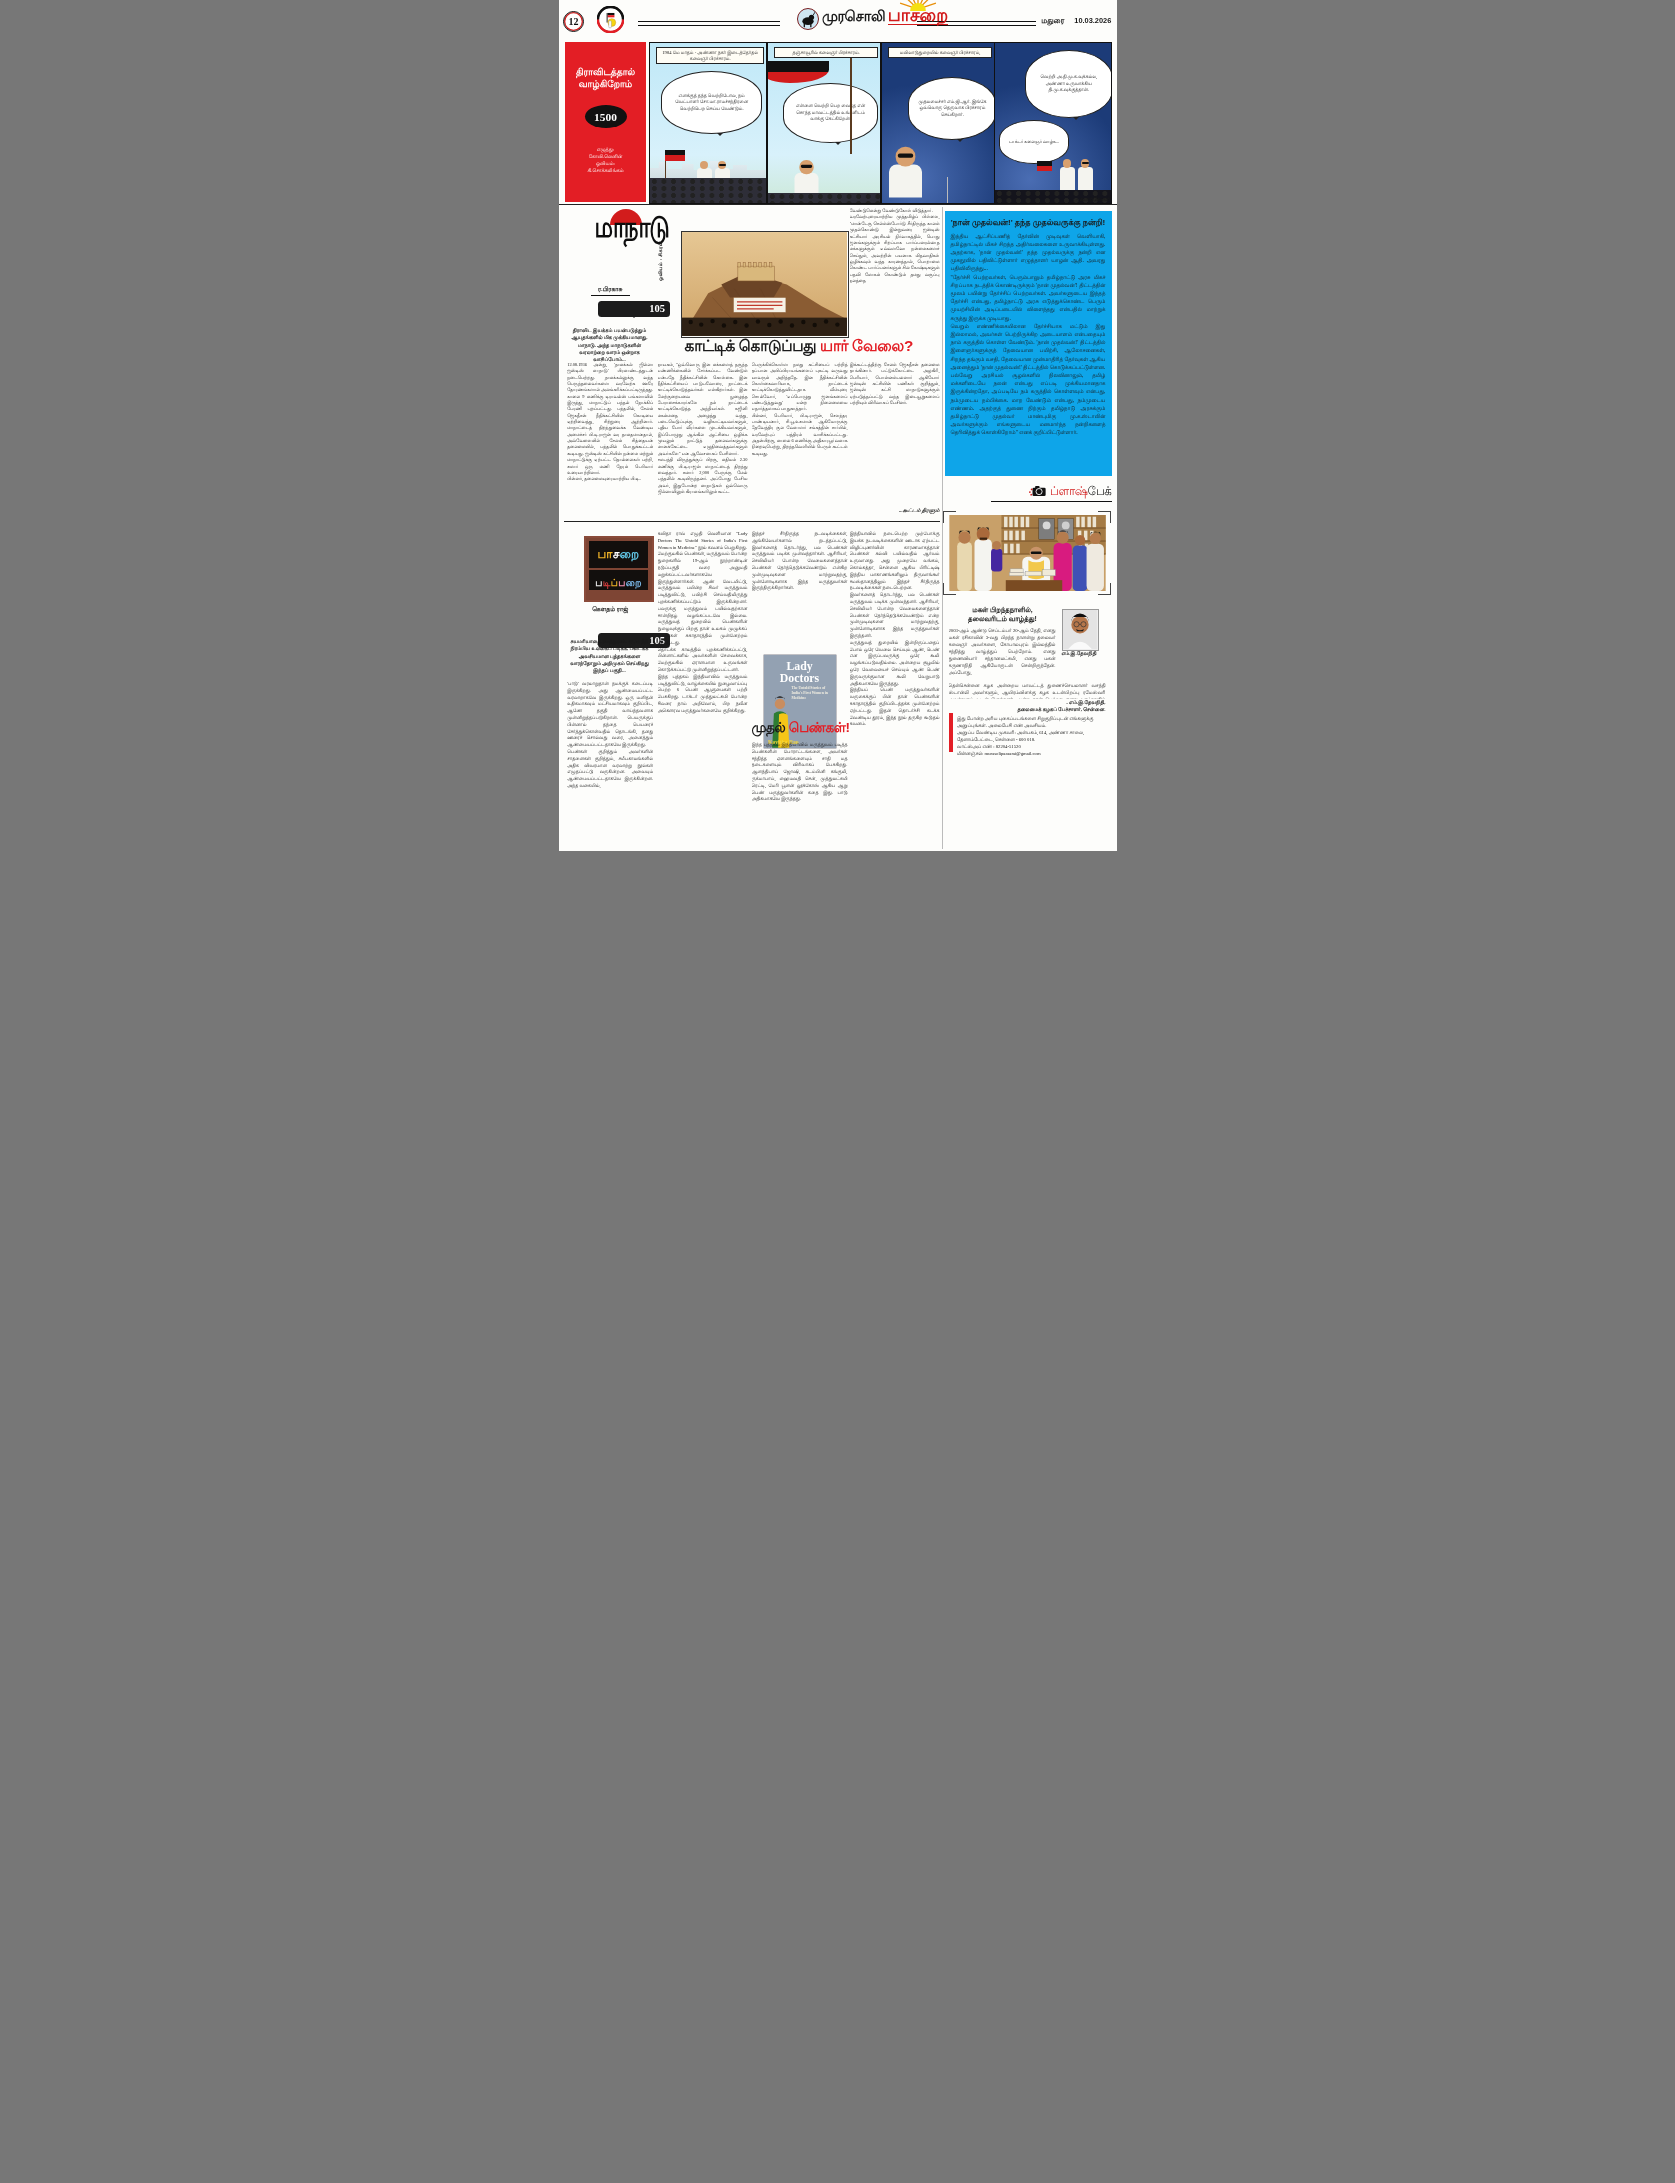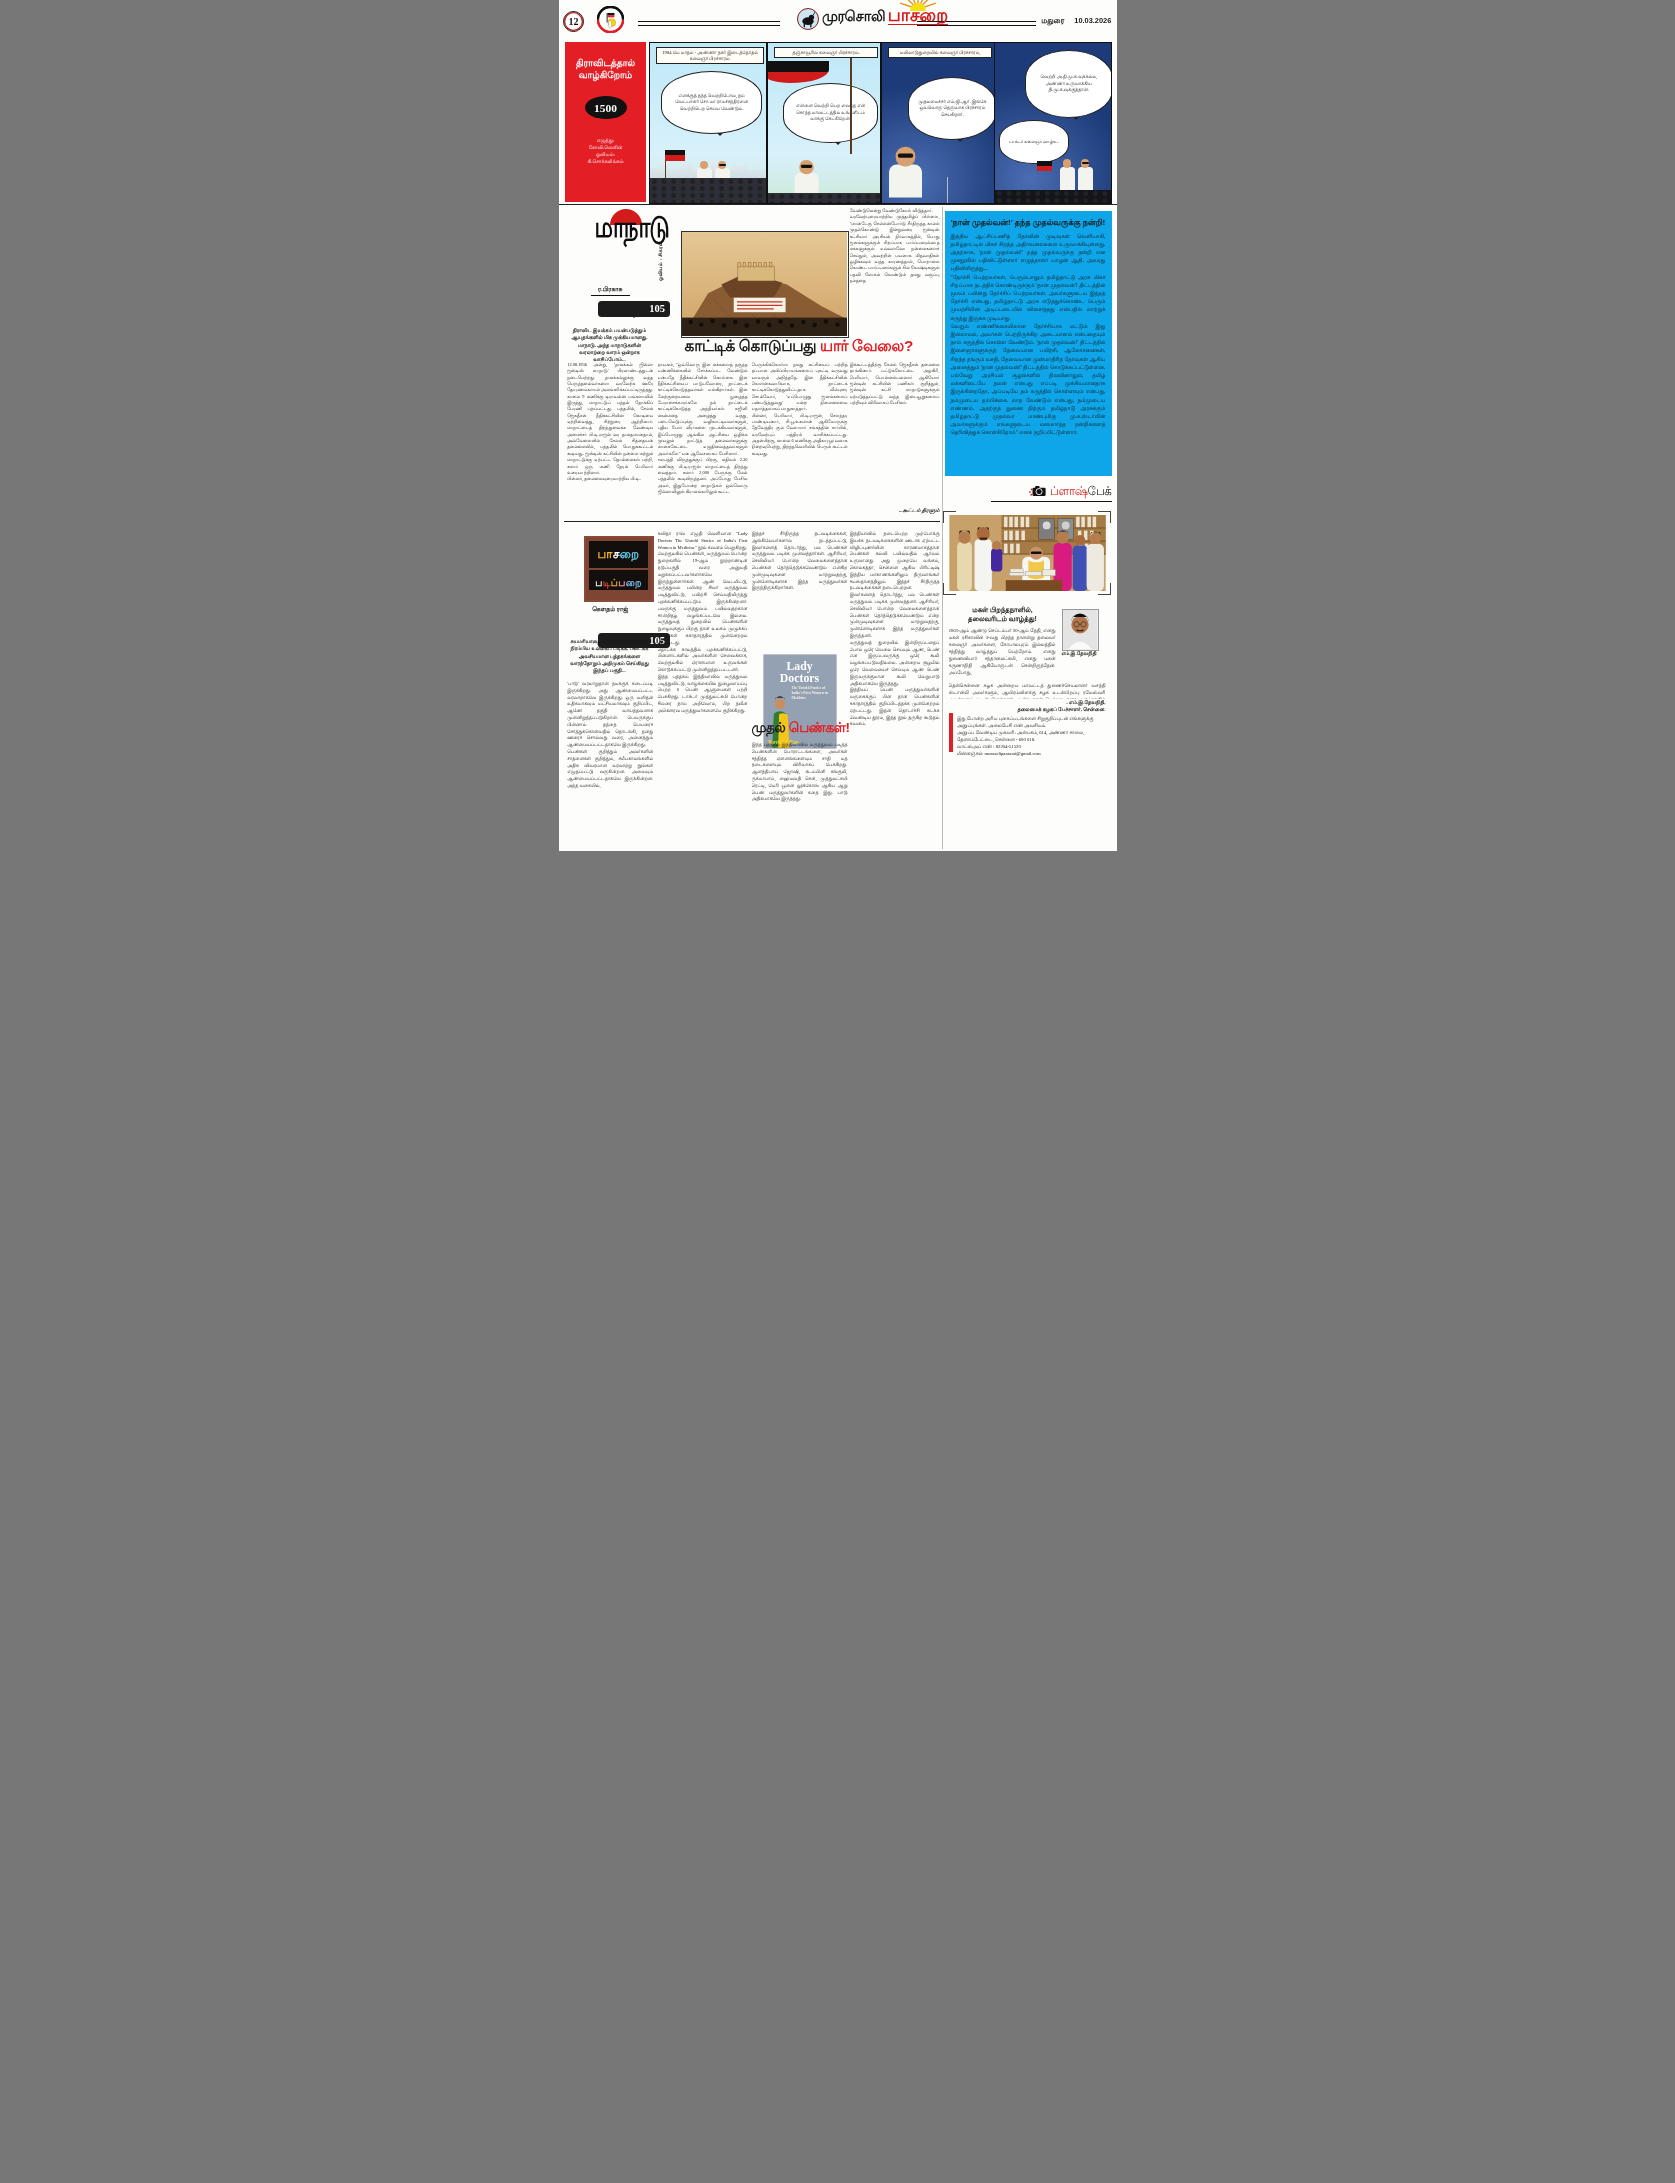--- a/index.html
+++ b/index.html
@@ -22,21 +22,21 @@
   #mh-red-wrap{position:relative;padding-top:0;}
   #mh-red{color:#d21c1c;font-weight:900;font-size:17.5px;line-height:15.7px;font-family:"Liberation Sans",sans-serif;
           border-bottom:1.7px solid #d21c1c;}
   #sunrays{position:absolute;left:50%;top:-12.2px;transform:translateX(-50%);}
   #hdr-right{right:5.2px;top:15.7px;font-weight:bold;font-size:7.4px;font-family:"Liberation Sans",sans-serif;}
   #hdr-right .city{margin-right:7.9px;}
 
   
   .panel{top:42px;height:160px;border:0.9px solid #111;overflow:hidden;}
   #panel-title{left:6.5px;width:81px;background:#e31e25;border:none;color:#fff;text-align:center;}
-  #panel-title .t{font-weight:900;font-size:9.2px;line-height:1.25;margin-top:16px;font-family:"Liberation Sans",sans-serif;}
+  #panel-title .t{font-weight:900;font-size:9.2px;line-height:1.25;margin-top:25px;font-family:"Liberation Sans",sans-serif;}
   #panel-title .num{margin:15px auto 0;background:#111;color:#fff;width:42px;height:23px;border-radius:50%;
       display:flex;align-items:center;justify-content:center;font-size:11.4px;font-weight:bold;}
   #panel-title .cr{margin-top:17.5px;font-size:4.8px;line-height:1.5;}
   .day{background:linear-gradient(#bfe8f7,#d8f1fb 70%,#cde9d8);}
   .night{background:radial-gradient(circle at 30% 85%,#4a6db3,#1c3b78 60%);}
   .cap{position:absolute;left:6%;top:4.4px;width:88%;background:#fffdf5;border:0.4px solid #222;
        font-size:4.6px;line-height:1.35;text-align:center;padding:1.3px 1.7px;}
   .bubble{position:absolute;background:#fff;border:0.7px solid #222;border-radius:50% / 42%;
       font-size:4.6px;line-height:1.4;text-align:center;display:flex;align-items:center;justify-content:center;
       padding:4.4px 6.1px;}

